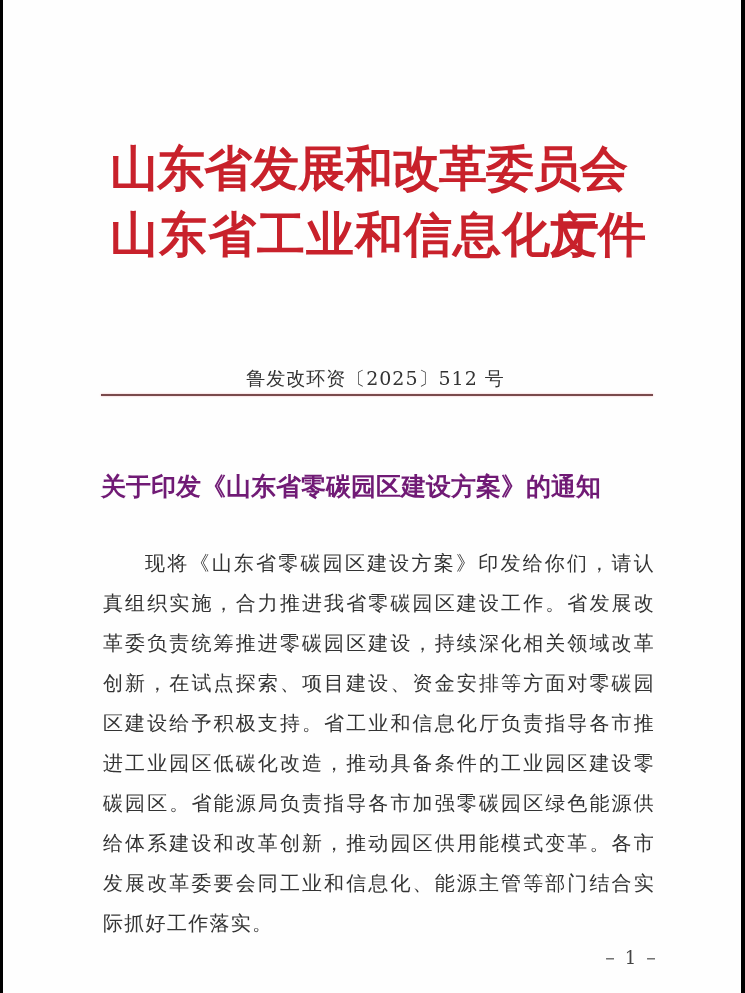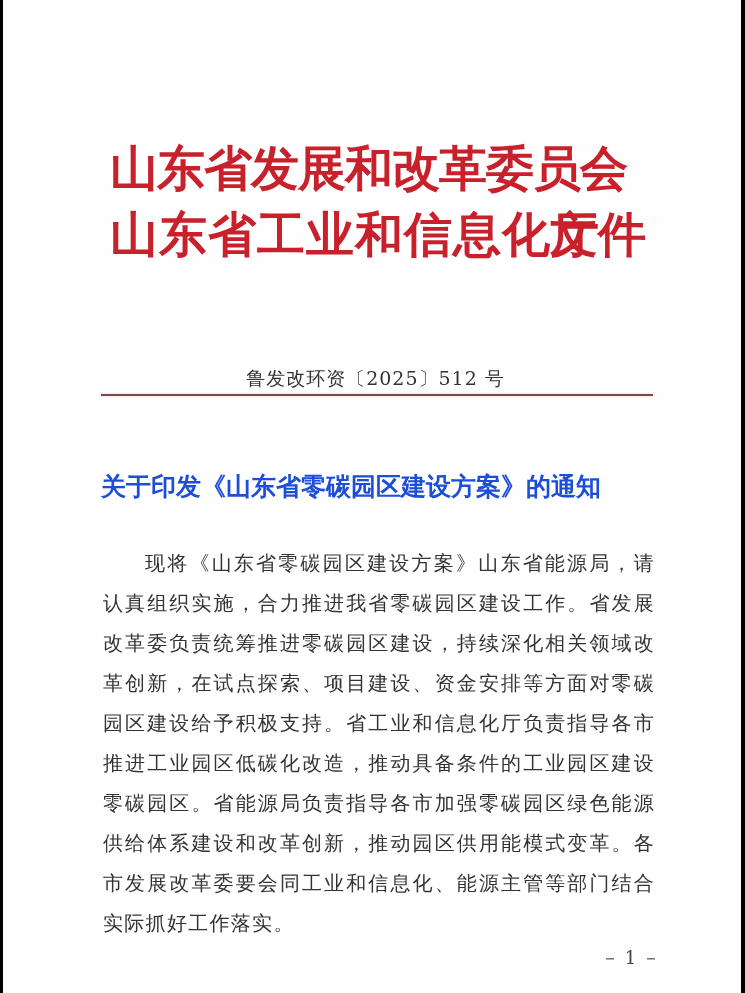--- a/index.html
+++ b/index.html
@@ -31,21 +31,21 @@
     position: absolute; left: 0; width: 745px; top: 366px;
     text-align: center; font-size: 19px; color: #333; letter-spacing: 1px;
     padding-left: 0;
   }
   .rule {
     position: absolute; left: 98px; top: 394px; width: 552px; height: 2px;
     background: #7a4a4c; box-shadow: 0 0 2px #f0b0b5;
   }
   .title {
     position: absolute; left: 98px; top: 470px; width: 560px;
-    font-size: 25px; font-weight: bold; color: #1d4ed8; white-space: nowrap;
+    font-size: 25px; font-weight: bold; color: #701a75; white-space: nowrap;
     letter-spacing: 0px;
   }
   .body {
     position: absolute; left: 100px; top: 543px; width: 552px;
     font-size: 20px; line-height: 40px; color: #333;
     font-family: "DejaVu Sans", sans-serif;
     letter-spacing: 1.3px;
   }
   .body p { margin: 0; }
   .indent { text-indent: 42px; text-align: justify; text-align-last: left; }
@@ -61,17 +61,17 @@
   <div class="org-line org1">山东省发展和改革委员会</div>
   <div class="org-line org2">山东省工业和信息化厅</div>
   <div class="wenjian">文件</div>
 
   <div class="docnum">鲁发改环资〔2025〕512 号</div>
   <div class="rule"></div>
 
   <div class="title">关于印发《山东省零碳园区建设方案》的通知</div>
 
   <div class="body">
-    <p class="indent">现将《山东省零碳园区建设方案》山东省能源局，请认真组织实施，合力推进我省零碳园区建设工作。省发展改革委负责统筹推进零碳园区建设，持续深化相关领域改革创新，在试点探索、项目建设、资金安排等方面对零碳园区建设给予积极支持。省工业和信息化厅负责指导各市推进工业园区低碳化改造，推动具备条件的工业园区建设零碳园区。省能源局负责指导各市加强零碳园区绿色能源供给体系建设和改革创新，推动园区供用能模式变革。各市发展改革委要会同工业和信息化、能源主管等部门结合实际抓好工作落实。</p>
+    <p class="indent">现将《山东省零碳园区建设方案》印发给你们，请认真组织实施，合力推进我省零碳园区建设工作。省发展改革委负责统筹推进零碳园区建设，持续深化相关领域改革创新，在试点探索、项目建设、资金安排等方面对零碳园区建设给予积极支持。省工业和信息化厅负责指导各市推进工业园区低碳化改造，推动具备条件的工业园区建设零碳园区。省能源局负责指导各市加强零碳园区绿色能源供给体系建设和改革创新，推动园区供用能模式变革。各市发展改革委要会同工业和信息化、能源主管等部门结合实际抓好工作落实。</p>
   </div>
 
   <div class="pagenum">－ 1 －</div>
 </div>
 
 </body></html>

